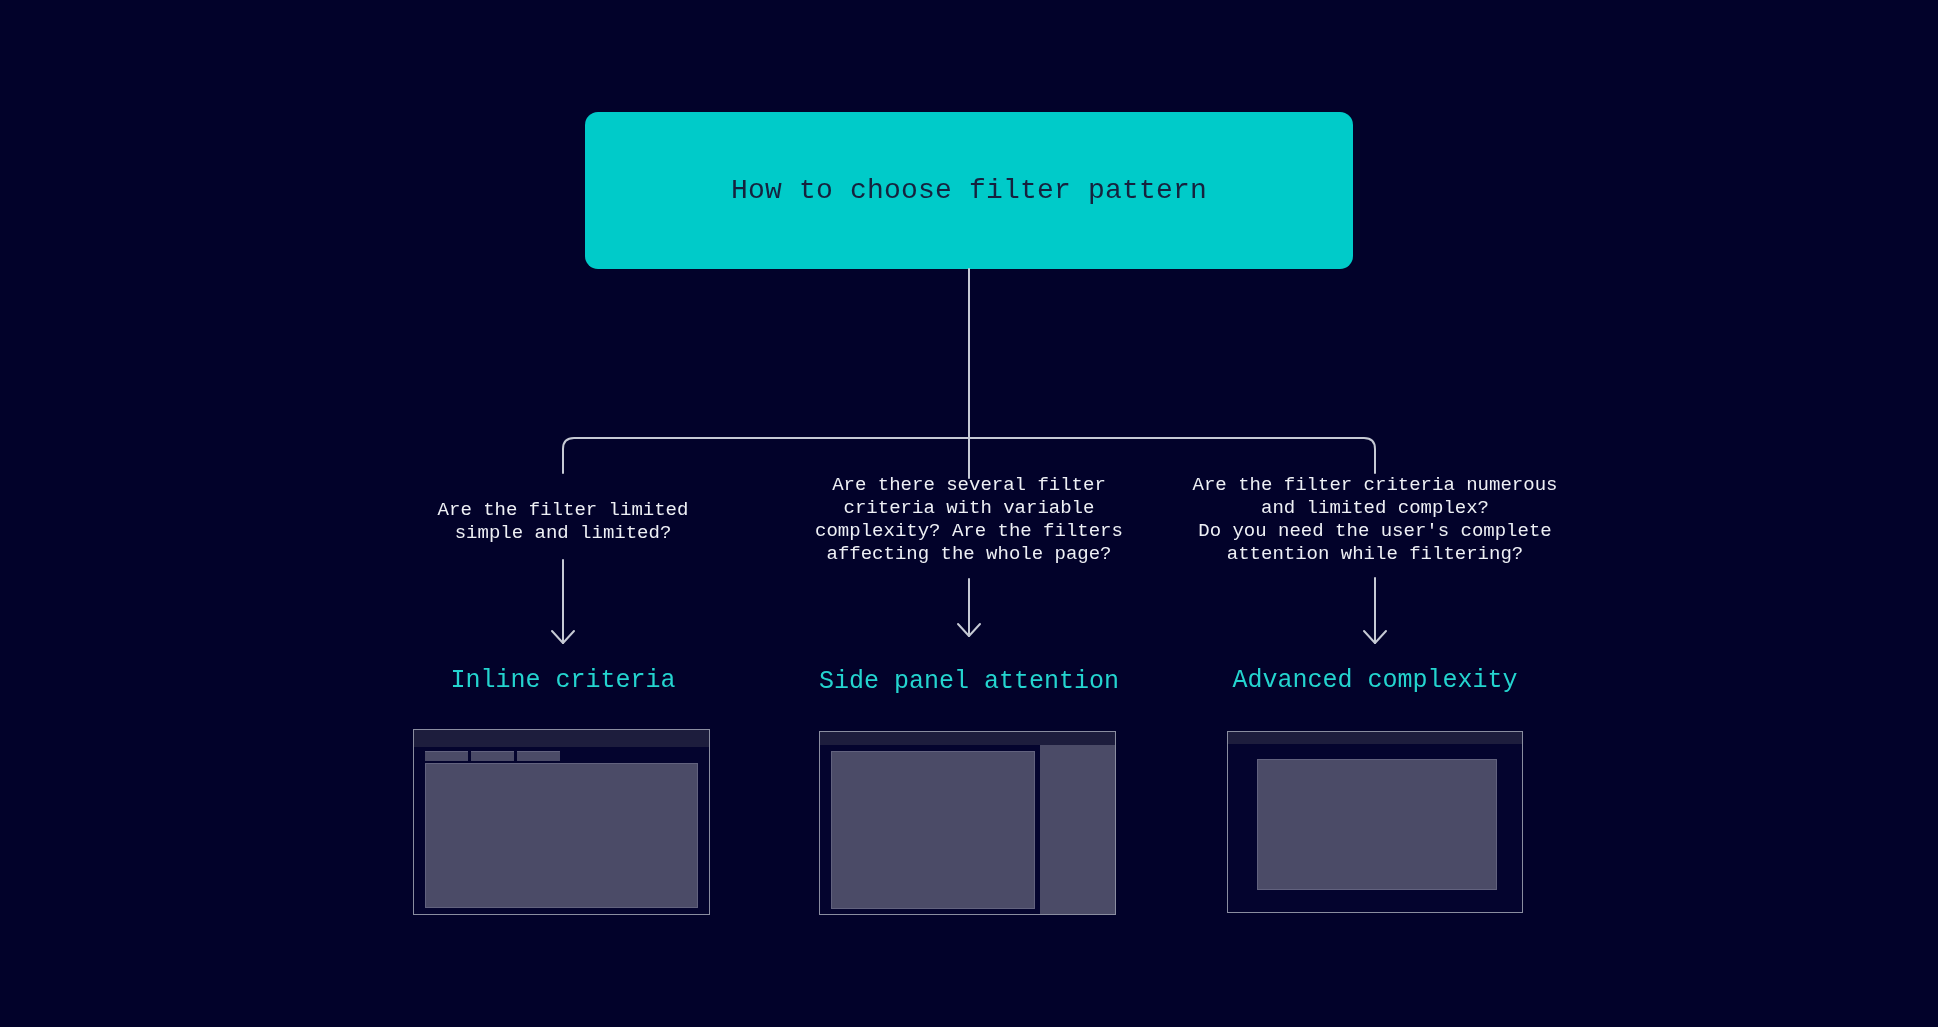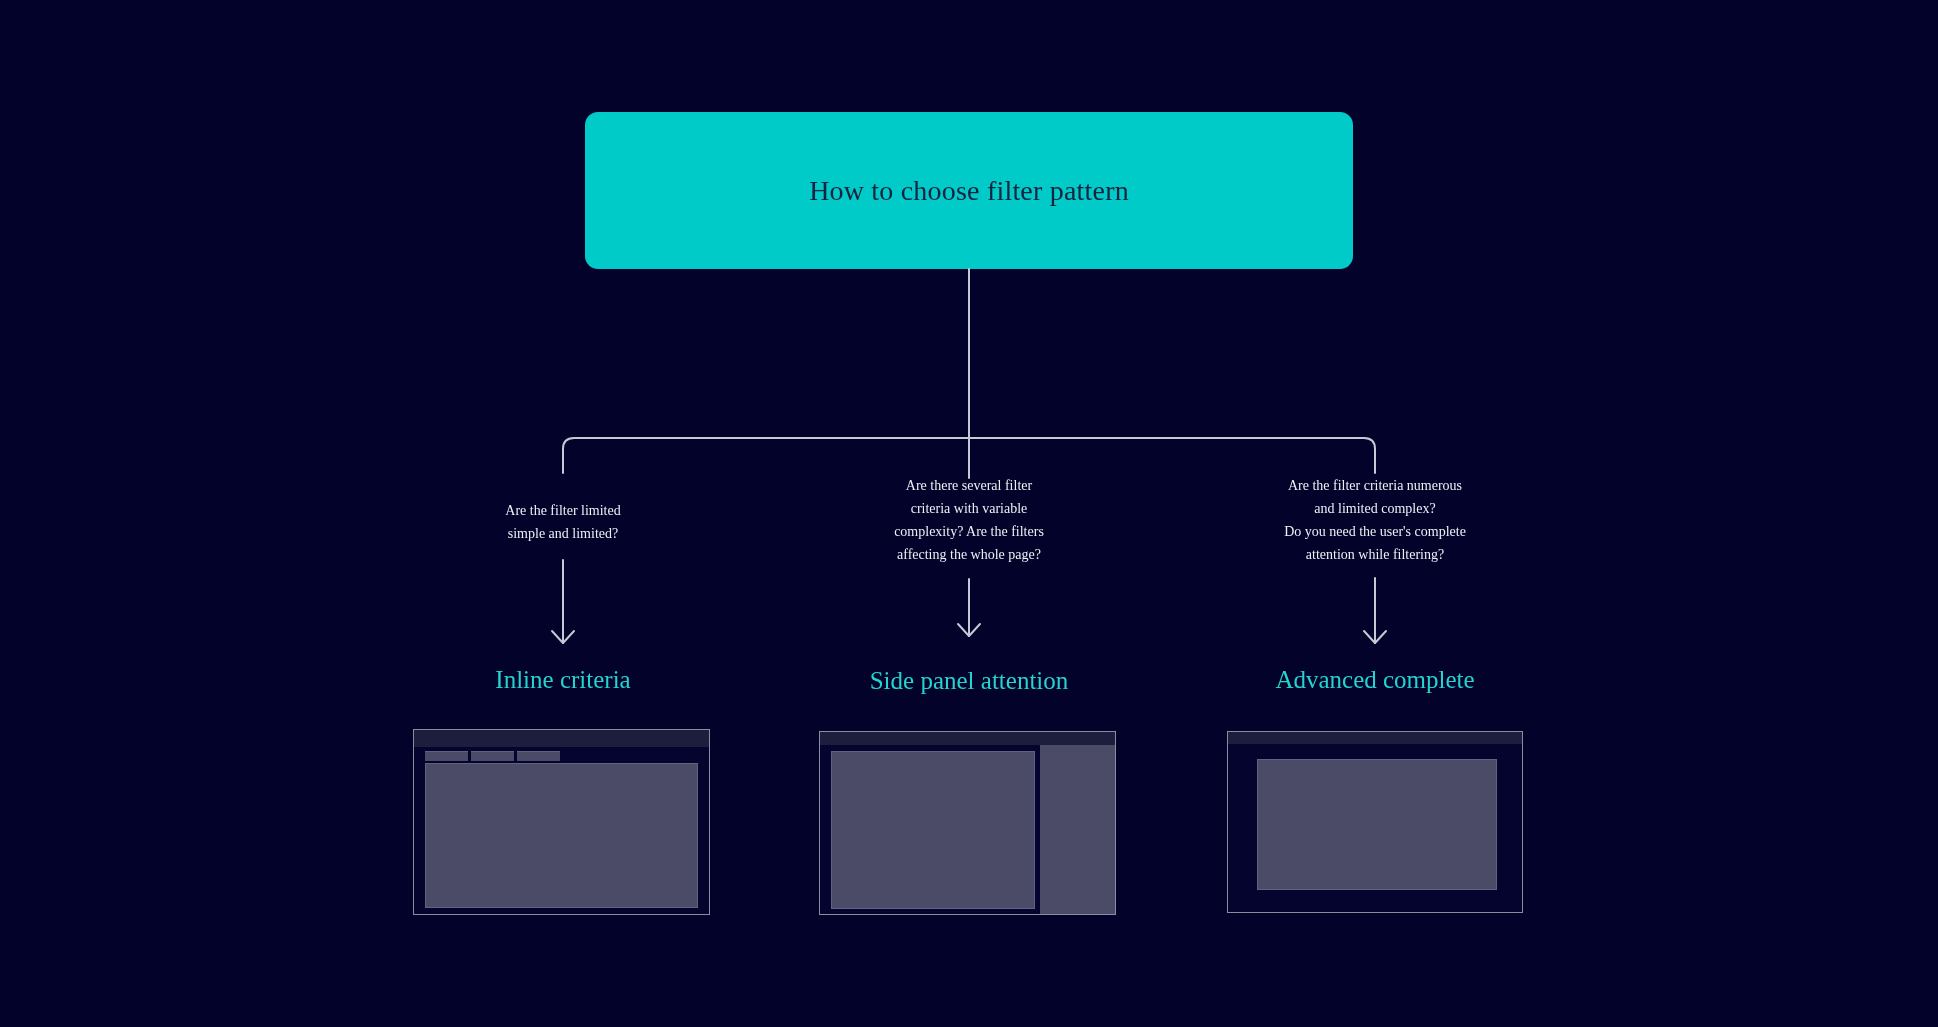--- a/index.html
+++ b/index.html
@@ -1,20 +1,20 @@
 <!DOCTYPE html>
 <html style="--background: #02022a; --title-box: #00cbc9; --title-text: #16223e; --connector: #c6cad4; --question-text: #eef0f5; --label-teal: #24d4cf; --frame-border: #8a8da0; --frame-header: #1d1d3d; --block-fill: #4b4b67; --block-border: #62627e;"><head>
 <meta charset="utf-8">
 <style>
   html,body{margin:0;padding:0;background:#02022a;}
   .canvas{
     position:relative;
     width:1938px;height:1027px;
     background:var(--background,#02022a);
-    font-family:Liberation Serif, serif;
+    font-family:Liberation Mono, monospace;
     overflow:hidden;
   }
   .title-box{
     position:absolute;left:585px;top:112px;width:768px;height:157px;
     background:var(--title-box,#00cbc9);
     border-radius:13px;
     display:flex;align-items:center;justify-content:center;
   }
   .title-box span{
     color:var(--title-text,#16223e);
@@ -23,21 +23,21 @@
   svg.connectors{position:absolute;left:0;top:0;pointer-events:none;}
   svg.connectors path, svg.connectors line, svg.connectors polyline{
     stroke:var(--connector,#c6cad4);
     stroke-width:2;fill:none;
     stroke-linecap:round;stroke-linejoin:round;
   }
   .question{
     position:absolute;transform:translateX(-50%);
     text-align:center;white-space:pre-line;
     color:var(--question-text,#eef0f5);
-    font-size:14px;line-height:23px;
+    font-size:19px;line-height:23px;
   }
   .q0{left:563px;top:499px;}
   .q1{left:969px;top:474px;}
   .q2{left:1375px;top:474px;}
   .branch-label{
     position:absolute;transform:translateX(-50%);
     white-space:nowrap;
     color:var(--label-teal,#24d4cf);
     font-size:25px;font-weight:500;
   }
@@ -113,21 +113,21 @@
 criteria with variable
 complexity? Are the filters
 affecting the whole page?</div>
   <div class="question q2">Are the filter criteria numerous
 and limited complex?
 Do you need the user's complete
 attention while filtering?</div>
 
   <div class="branch-label l0">Inline criteria</div>
   <div class="branch-label l1">Side panel attention</div>
-  <div class="branch-label l2">Advanced complete</div>
+  <div class="branch-label l2">Advanced complexity</div>
 
   <div class="wf wf-inline">
     <div class="wf-header"></div>
     <div class="wf-chips">
       <div class="chip"></div>
       <div class="chip"></div>
       <div class="chip"></div>
     </div>
     <div class="block wf-content"></div>
   </div>

